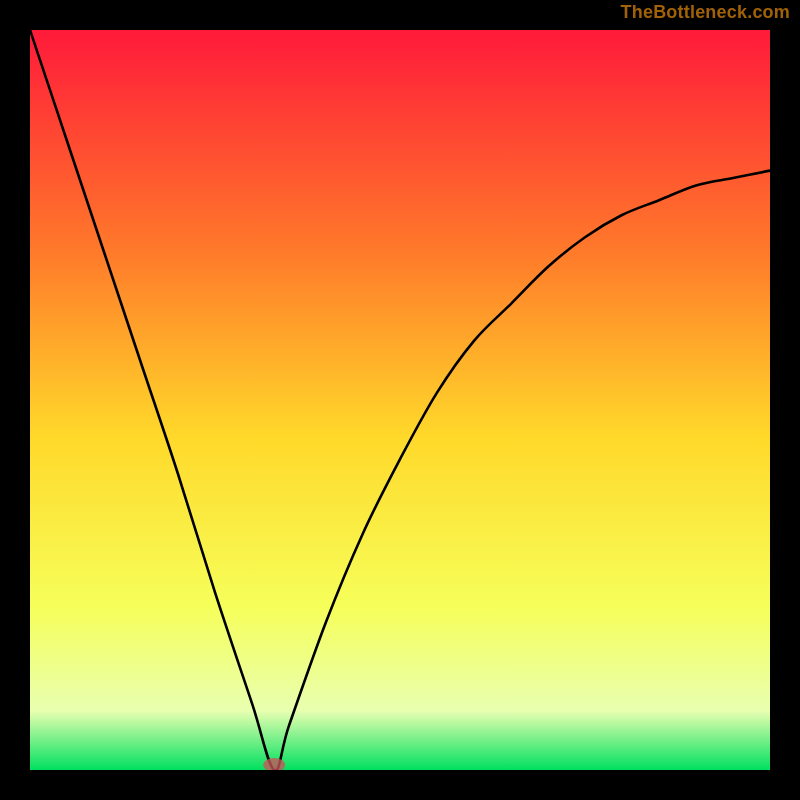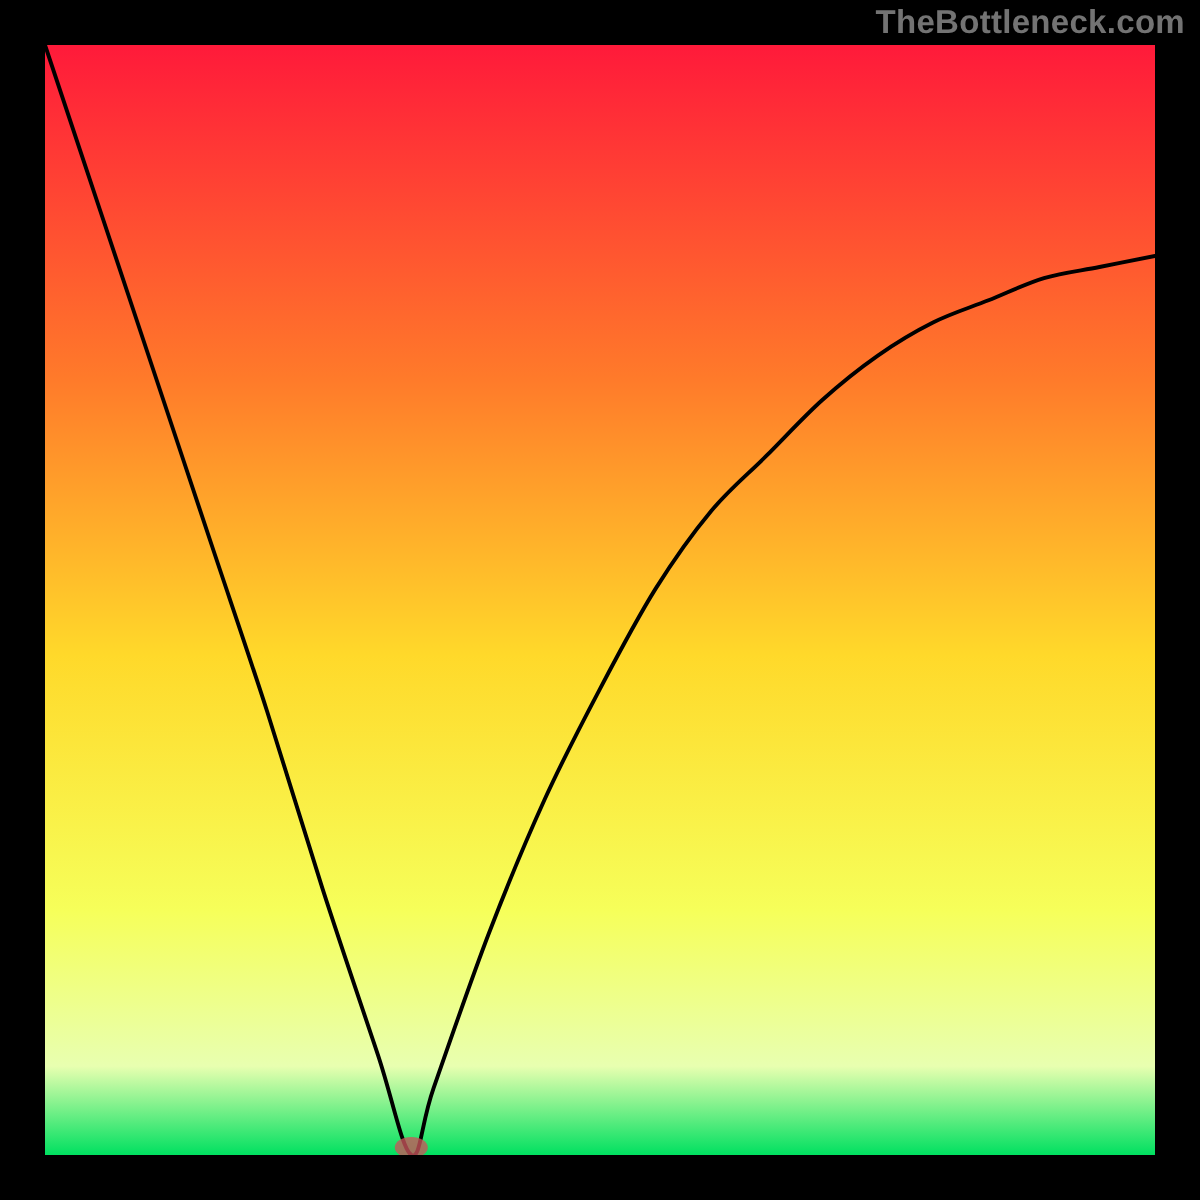--- a/index.html
+++ b/index.html
@@ -14,22 +14,22 @@
   .outer {
     position: relative;
     width: 800px;
     height: 800px;
     background: #000;
   }
   .watermark {
     position: absolute;
     top: 2px;
     right: 10px;
-    color: #737373;
-    font-size: 22px;
+    color: #a16207;
+    font-size: 18px;
     font-weight: 600;
     letter-spacing: 0.2px;
     z-index: 10;
   }
   .plot {
     position: absolute;
     left: 30px;
     top: 30px;
     width: 740px;
     height: 740px;

